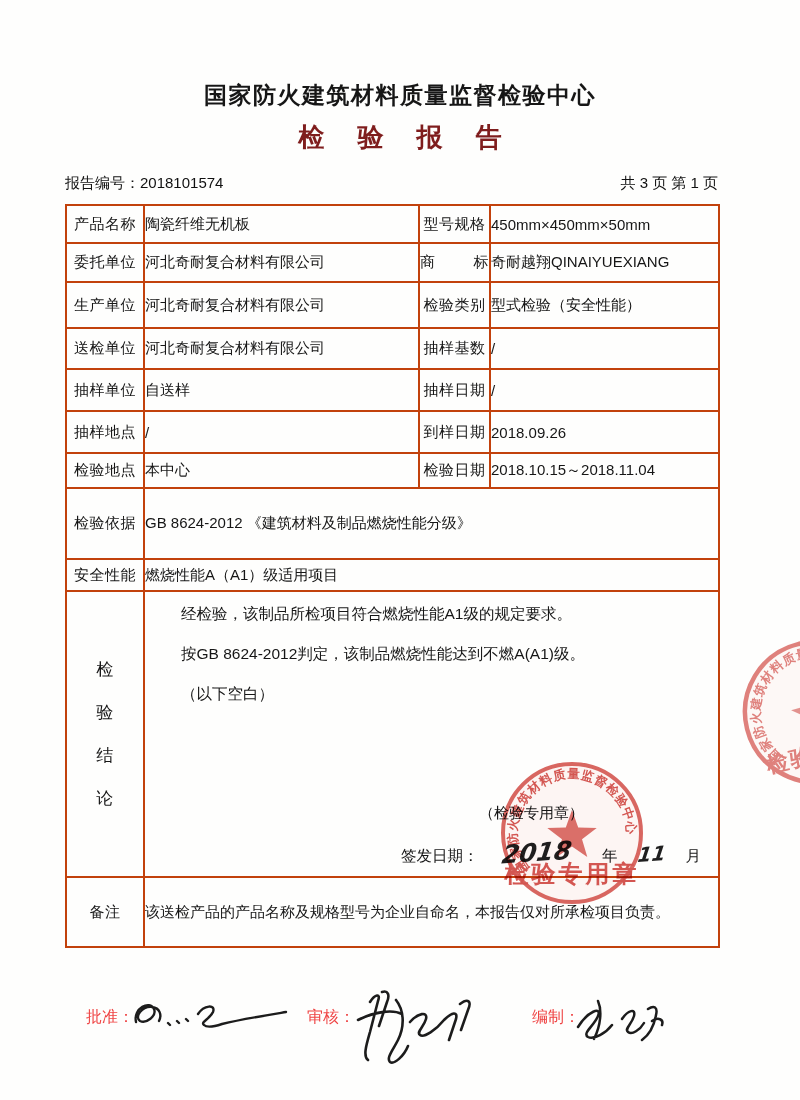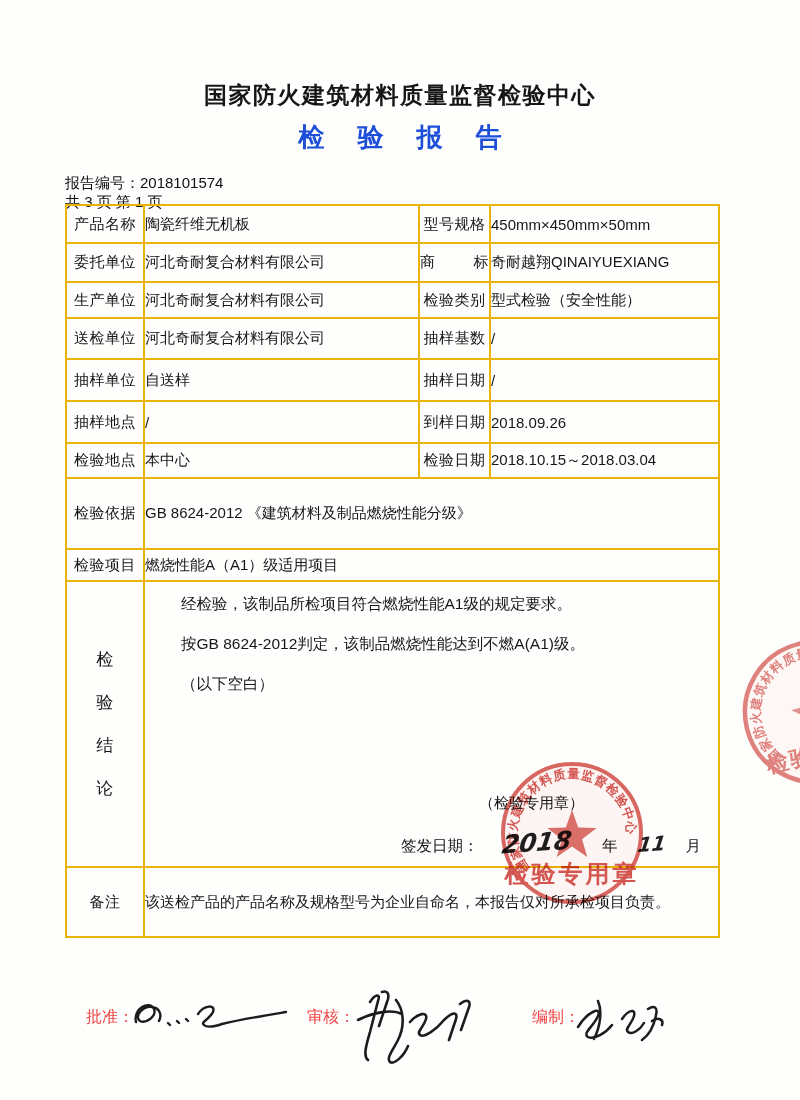--- a/index.html
+++ b/index.html
@@ -10,41 +10,41 @@
     color:#1b1b1b;
   }
   .abs{position:absolute;}
   
   .center-name{
     top:80px;left:0;width:800px;text-align:center;
     font-size:23px;font-weight:bold;letter-spacing:1.5px;color:#161616;
   }
   .report-title{
     top:120px;left:0;width:800px;text-align:center;
-    font-size:26px;font-weight:bold;letter-spacing:13px;text-indent:13px;color:#1d4ed8;
+    font-size:26px;font-weight:bold;letter-spacing:13px;text-indent:13px;color:#7f1d1d;
   }
   .report-line{
     top:174px;left:65px;width:653px;display:flex;justify-content:space-between;
-    font-size:15px;color:#111;flex-direction:column;
+    font-size:15px;color:#111;
   }
   
   table.main{
     position:absolute;top:204px;left:65px;width:653px;
     border-collapse:collapse;table-layout:fixed;
   }
   table.main td{
-    border:2px solid #eab308;font-size:15px;color:#161616;
+    border:2px solid #c2410c;font-size:15px;color:#161616;
     padding:0;overflow:hidden;
   }
   td.lab{text-align:center;letter-spacing:0.5px;}
   td.val{text-align:left;padding-left:8px;}
   .just{ padding:0 9px; text-align:justify; text-align-last:justify; }
   .mmtxt{font-size:13.5px;}
   .qty{font-size:13.5px;line-height:1.5;padding-right:3px;}
-  .r38{height:38px}.r39{height:39px}.r40{height:36px}.r41{height:41px}
+  .r38{height:38px}.r39{height:39px}.r40{height:46px}.r41{height:41px}
   .r42{height:42px}.r35{height:35px}.r71{height:71px}.r32{height:32px}
   .r286{height:286px}.r70{height:70px}
   td.concl-cell{position:relative;}
   .vlabel{
     display:flex;flex-direction:column;align-items:center;justify-content:center;
     gap:20px;height:100%;font-size:17px;
   }
   .cline{position:absolute;left:36px;font-size:15.5px;white-space:nowrap;}
   .cl1{top:12px;text-align:right;} .cl2{top:52px;} .cl3{top:92px;}
   .stamp-note{position:absolute;top:212px;left:334px;font-size:15px;}
@@ -125,28 +125,28 @@
   <tr class="r42">
     <td class="lab">抽样地点</td>
     <td class="val">/</td>
     <td class="lab">到样日期</td>
     <td class="val">2018.09.26</td>
   </tr>
   <tr class="r35">
     <td class="lab">检验地点</td>
     <td class="val">本中心</td>
     <td class="lab">检验日期</td>
-    <td class="val">2018.10.15～2018.03.04</td>
+    <td class="val">2018.10.15～2018.11.04</td>
   </tr>
   <tr class="r71">
     <td class="lab">检验依据</td>
     <td class="val" colspan="3">GB 8624-2012 《建筑材料及制品燃烧性能分级》</td>
   </tr>
   <tr class="r32">
-    <td class="lab">检验项目</td>
+    <td class="lab">安全性能</td>
     <td class="val" colspan="3">燃烧性能A（A1）级适用项目</td>
   </tr>
   <tr class="r286">
     <td class="lab">
       <div class="vlabel">
         <span>检</span>
         <span>验</span>
         <span>结</span>
         <span>论</span>
       </div>

